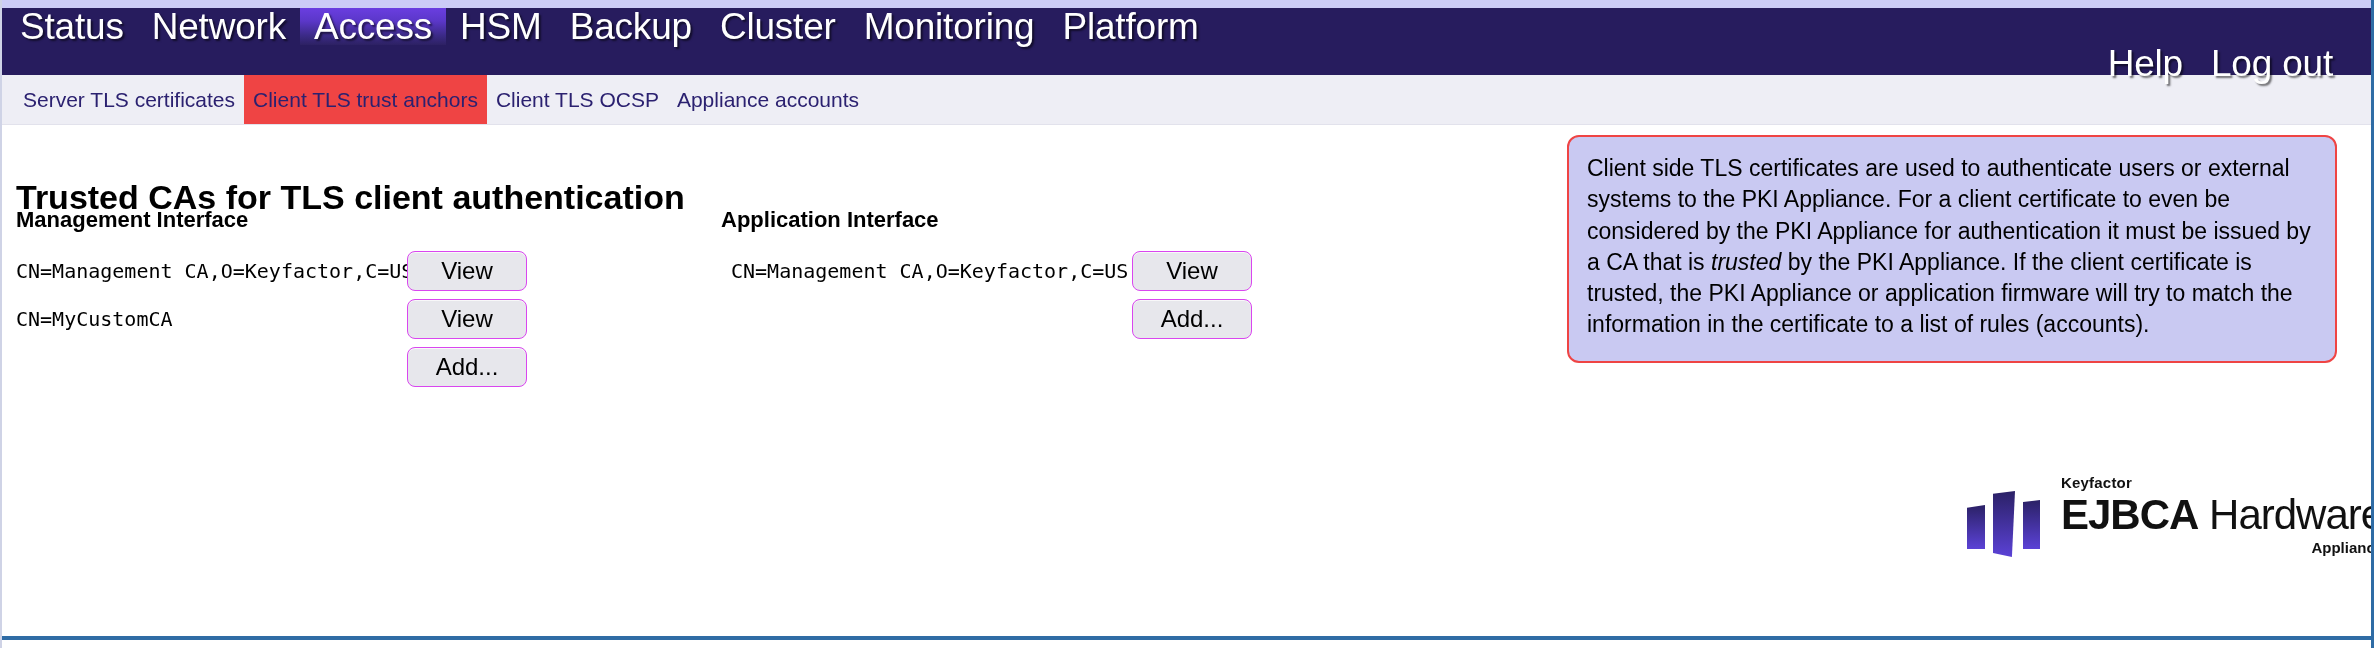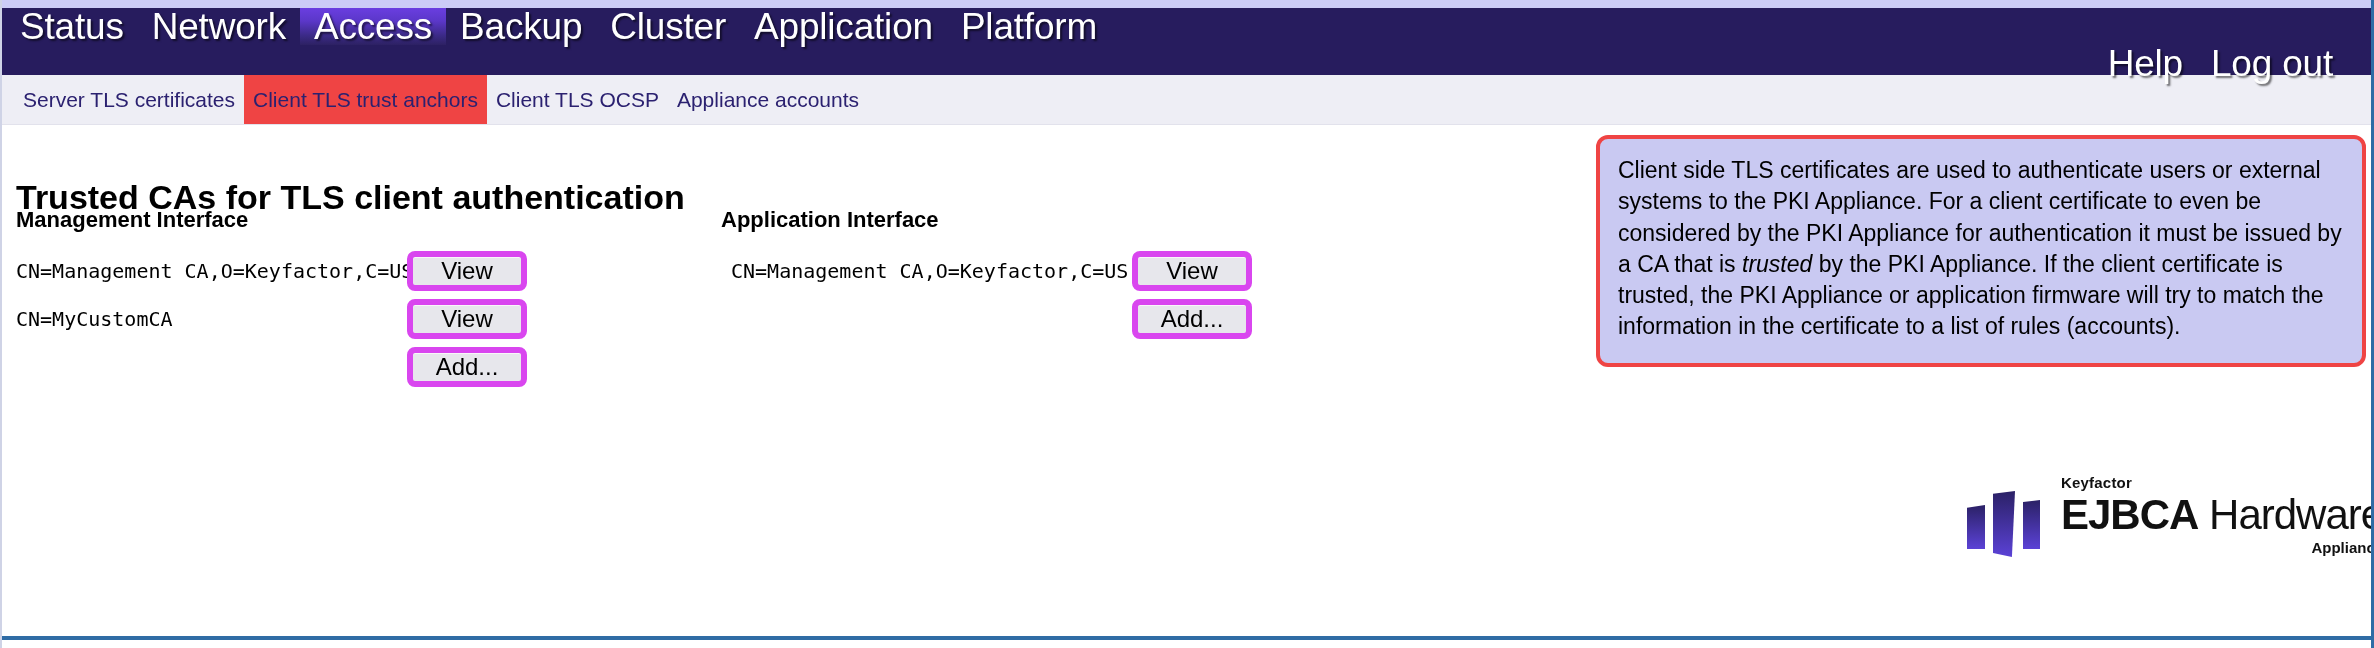--- a/index.html
+++ b/index.html
@@ -158,42 +158,41 @@
   .col-app  .btn-cell { padding-left: 30px; }
 
   .btn {
     display: inline-flex;
     align-items: center;
     justify-content: center;
     min-width: 120px;
     height: 40px;
     padding: 8px 16px;
     background: #e7e7ec;
-    border: 6px solid #d946ef;
+    border: 1px solid #d946ef;
     border-radius: 8px;
     font-family: "Liberation Sans", sans-serif;
     font-size: 24px;
     color: #000000;
     line-height: 1;
     cursor: pointer;
     user-select: none;
     box-shadow: 0 1px 0 rgba(255,255,255,0.7) inset;
   }
 
   
   .info-panel {
     position: absolute;
     left: 1565px;
     top: 10px;
     width: 770px;
     background: #c9c9f2;
-    border: 4px solid #ef4444;
+    border: 2px solid #ef4444;
     border-radius: 12px;
     padding: 16px 18px 20px 18px;
-    margin-left: 29px;
   }
   .info-text {
     font-size: 23px;
     line-height: 1.36;
     color: #000000;
   }
   .info-text i { font-style: italic; }
 
   
   .logo-wrap {
@@ -290,23 +289,24 @@
 
 <div class="page">
 
   <div class="top-strip"></div>
 
   <div class="mainnav">
     <div class="mainnav-left">
       <div class="nav-item">Status</div>
       <div class="nav-item">Network</div>
       <div class="nav-item active">Access</div>
+      <div class="nav-item">HSM</div>
       <div class="nav-item">Backup</div>
       <div class="nav-item">Cluster</div>
-      <div class="nav-item">Application</div>
+      <div class="nav-item">Monitoring</div>
       <div class="nav-item">Platform</div>
     </div>
     <div class="mainnav-right">
       <div class="nav-item">Help</div>
       <div class="nav-item">Log out</div>
     </div>
   </div>
 
   <div class="subnav">
     <div class="subnav-item">Server TLS certificates</div>

